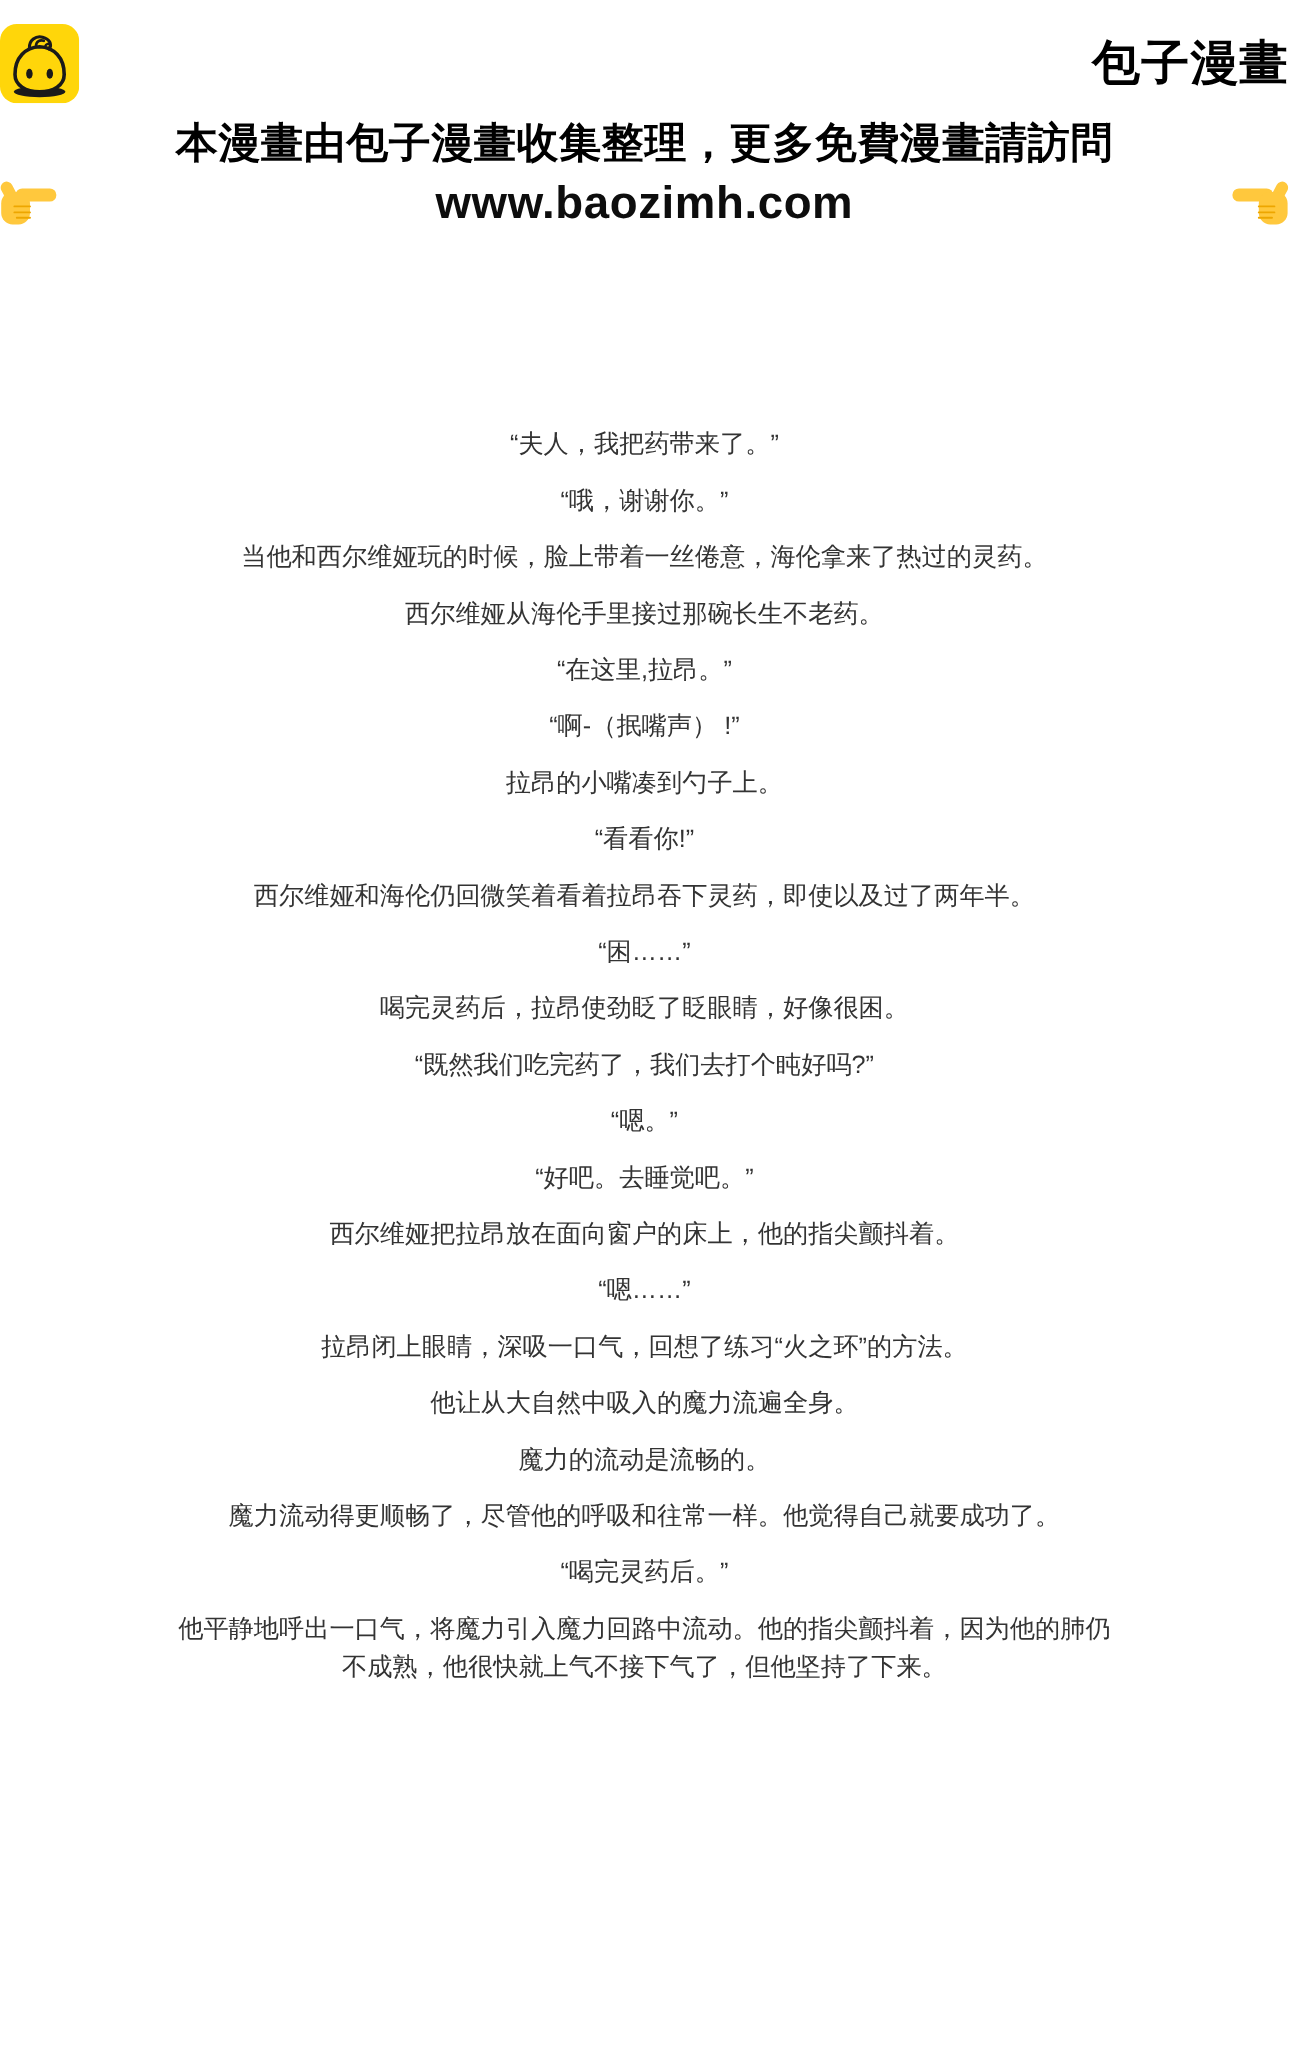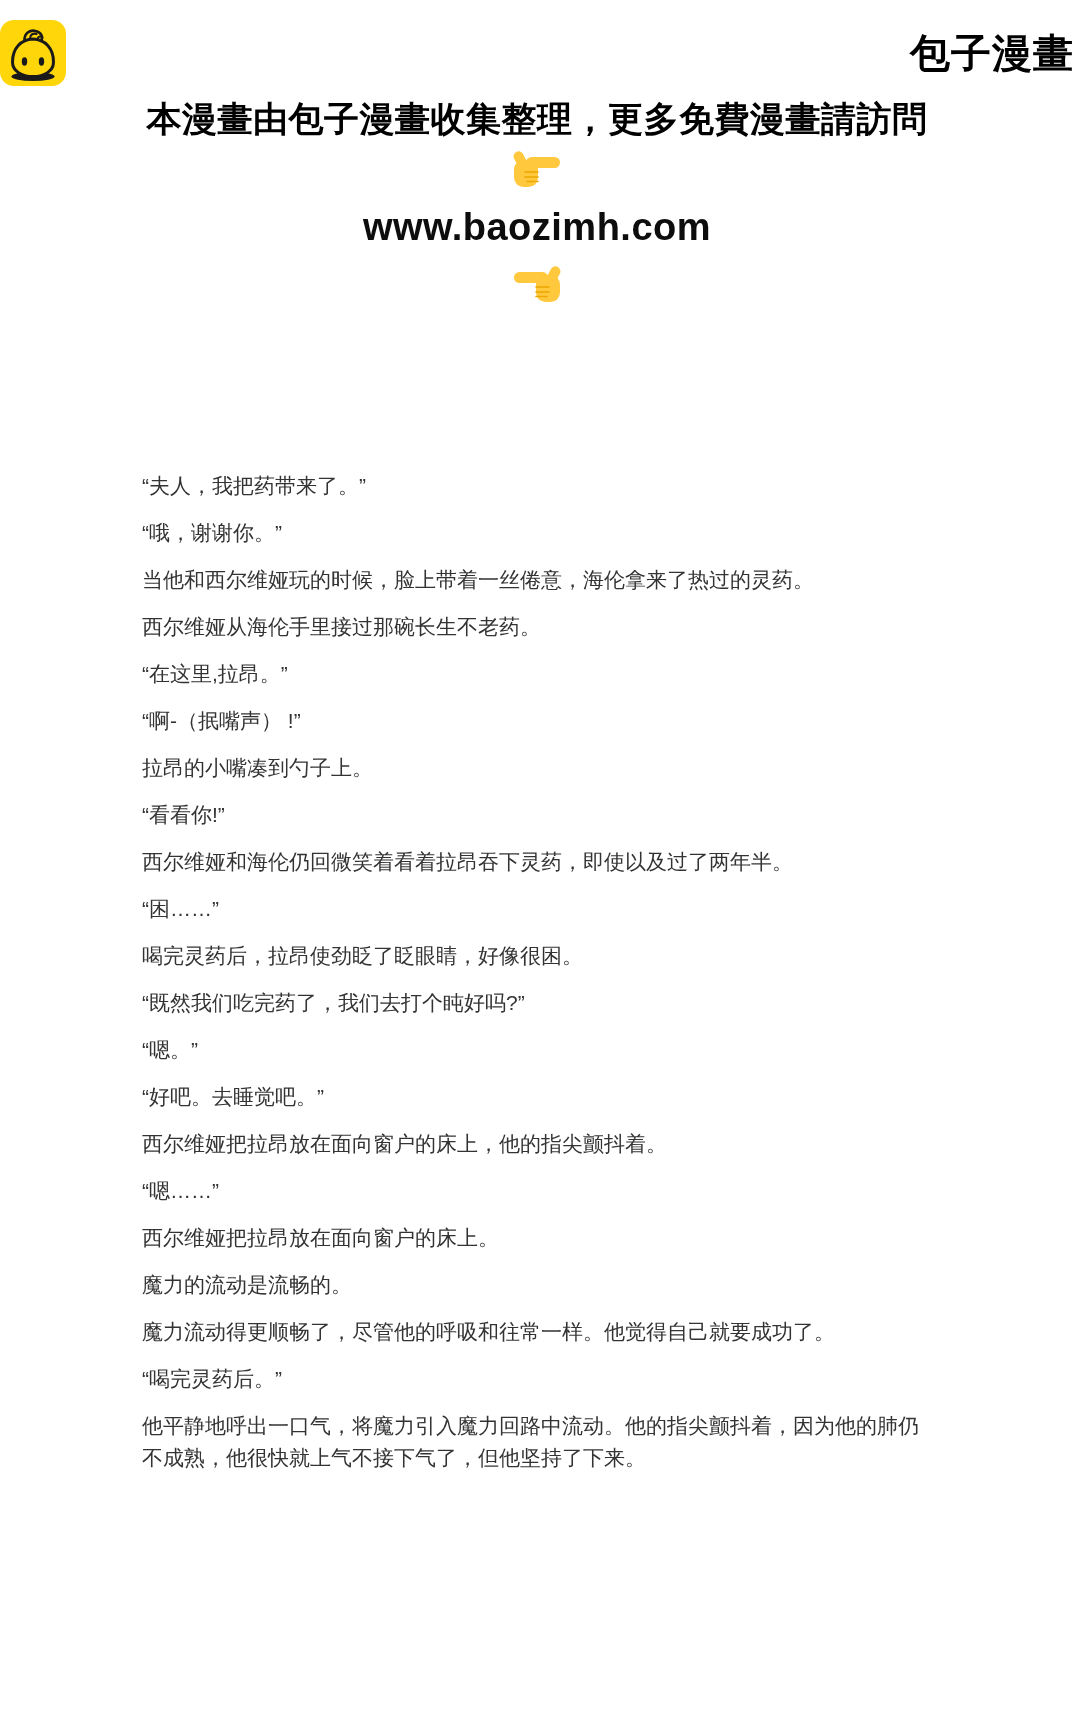--- a/index.html
+++ b/index.html
@@ -39,23 +39,22 @@
     margin-top: 10px;
     font-size: 35px;
     font-weight: bold;
     color: #000000;
     letter-spacing: 0.5px;
   }
   .url-row {
     margin-top: 5px;
     display: flex;
     align-items: center;
-    justify-content: flex-end;
+    justify-content: space-between;
     gap: 14px;
-    flex-direction: column;
   }
   .hand-icon {
     width: 48px;
     height: 44px;
     display: block;
   }
   .url-text {
     font-size: 38px;
     font-weight: bold;
     color: #0d0d0d;
@@ -64,21 +63,21 @@
   }
   .content {
     width: 790px;
     margin: 163px auto 0 auto;
   }
   .content p {
     margin: 0 0 15px 0;
     font-size: 21px;
     line-height: 32px;
     color: #333333;
-    text-align: left;
+    text-align: center;
     word-break: break-word;
   }
 </style>
 </head>
 <body>
 
 <div class="header">
   <div class="logo-row">
     <svg class="logo-icon" viewBox="0 0 66 66" aria-hidden="true">
       <rect x="0" y="0" width="66" height="66" rx="14" fill="#FFD60A"></rect>
@@ -124,18 +123,19 @@
     <p>拉昂的小嘴凑到勺子上。</p>
     <p>“看看你!”</p>
     <p>西尔维娅和海伦仍回微笑着看着拉昂吞下灵药，即使以及过了两年半。</p>
     <p>“困……”</p>
     <p>喝完灵药后，拉昂使劲眨了眨眼睛，好像很困。</p>
     <p>“既然我们吃完药了，我们去打个盹好吗?”</p>
     <p>“嗯。”</p>
     <p>“好吧。去睡觉吧。”</p>
     <p>西尔维娅把拉昂放在面向窗户的床上，他的指尖颤抖着。</p>
     <p>“嗯……”</p>
-    <p>西尔维娅把拉昂放在面向窗户的床上。</p>
+    <p>拉昂闭上眼睛，深吸一口气，回想了练习“火之环”的方法。</p>
+    <p>他让从大自然中吸入的魔力流遍全身。</p>
     <p>魔力的流动是流畅的。</p>
     <p>魔力流动得更顺畅了，尽管他的呼吸和往常一样。他觉得自己就要成功了。</p>
     <p>“喝完灵药后。”</p>
     <p>他平静地呼出一口气，将魔力引入魔力回路中流动。他的指尖颤抖着，因为他的肺仍不成熟，他很快就上气不接下气了，但他坚持了下来。</p>
   </div>
 
 </body></html>

